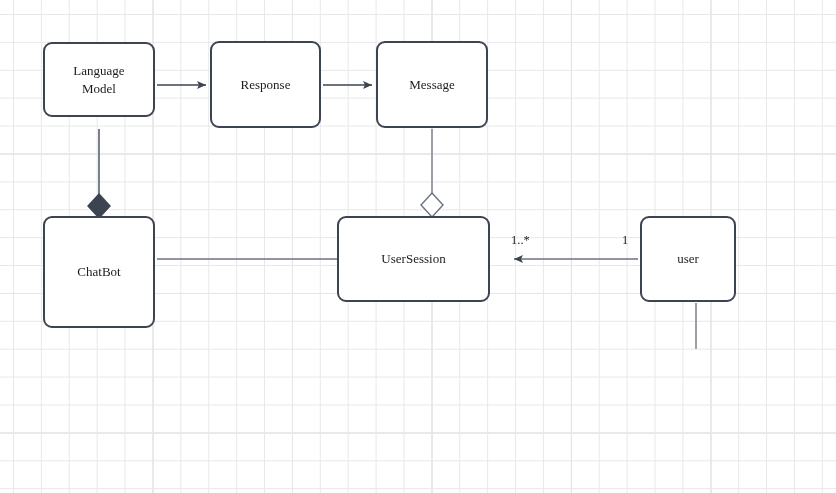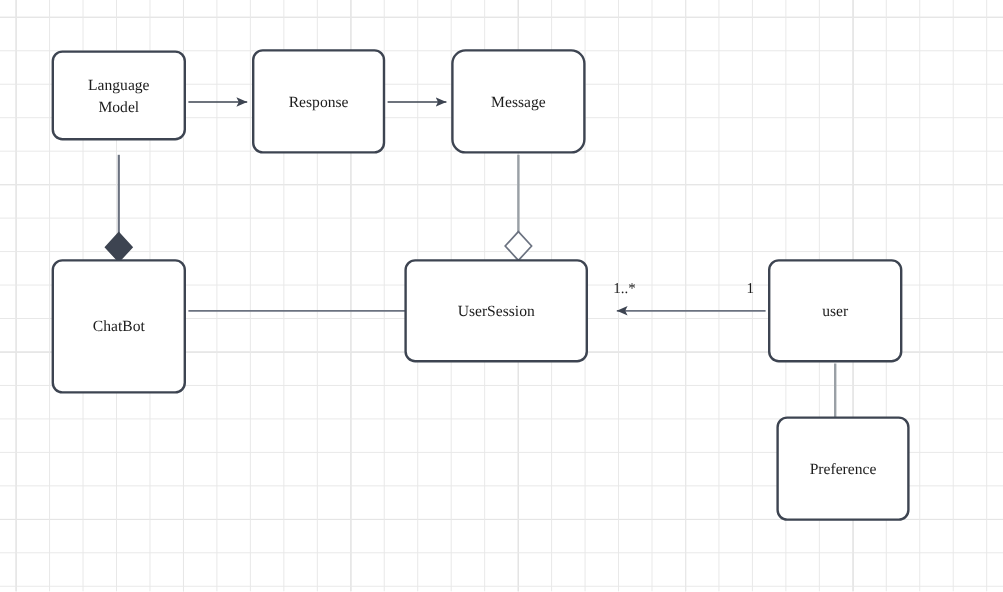--- a/index.html
+++ b/index.html
@@ -116,36 +116,33 @@
 
   <div class="node" style="left:43px; top:42px; width:112px; height:75px;">
     <span class="node-label">Language
 Model</span>
   </div>
 
   <div class="node" style="left:210px; top:41px; width:111px; height:87px;align-items:center;">
     <span class="node-label">Response</span>
   </div>
 
-  <div class="node" style="left:376px; top:41px; width:112px; height:87px;border-radius:12px;">
+  <div class="node" style="left:376px; top:41px; width:112px; height:87px;">
     <span class="node-label">Message</span>
   </div>
 
   <div class="node" style="left:43px; top:216px; width:112px; height:112px;">
     <span class="node-label">ChatBot</span>
   </div>
 
   <div class="node" style="left:337px; top:216px; width:153px; height:86px;">
     <span class="node-label">UserSession</span>
   </div>
 
-  <div class="node" style="left:640px; top:216px; width:112px; height:86px;">
+  <div class="node" style="left:640px; top:216px; width:96px; height:86px;">
     <span class="node-label">user</span>
   </div>
 
-  <div class="node" style="left:647px; top:347px; width:111px; height:87px;">
-    <span class="node-label">Preference</span>
-  </div>
 
   <div class="mult" style="left:511px; top:233px;">1..*</div>
   <div class="mult" style="left:622px; top:233px;">1</div>
 
 </div>
 
 </body></html>

